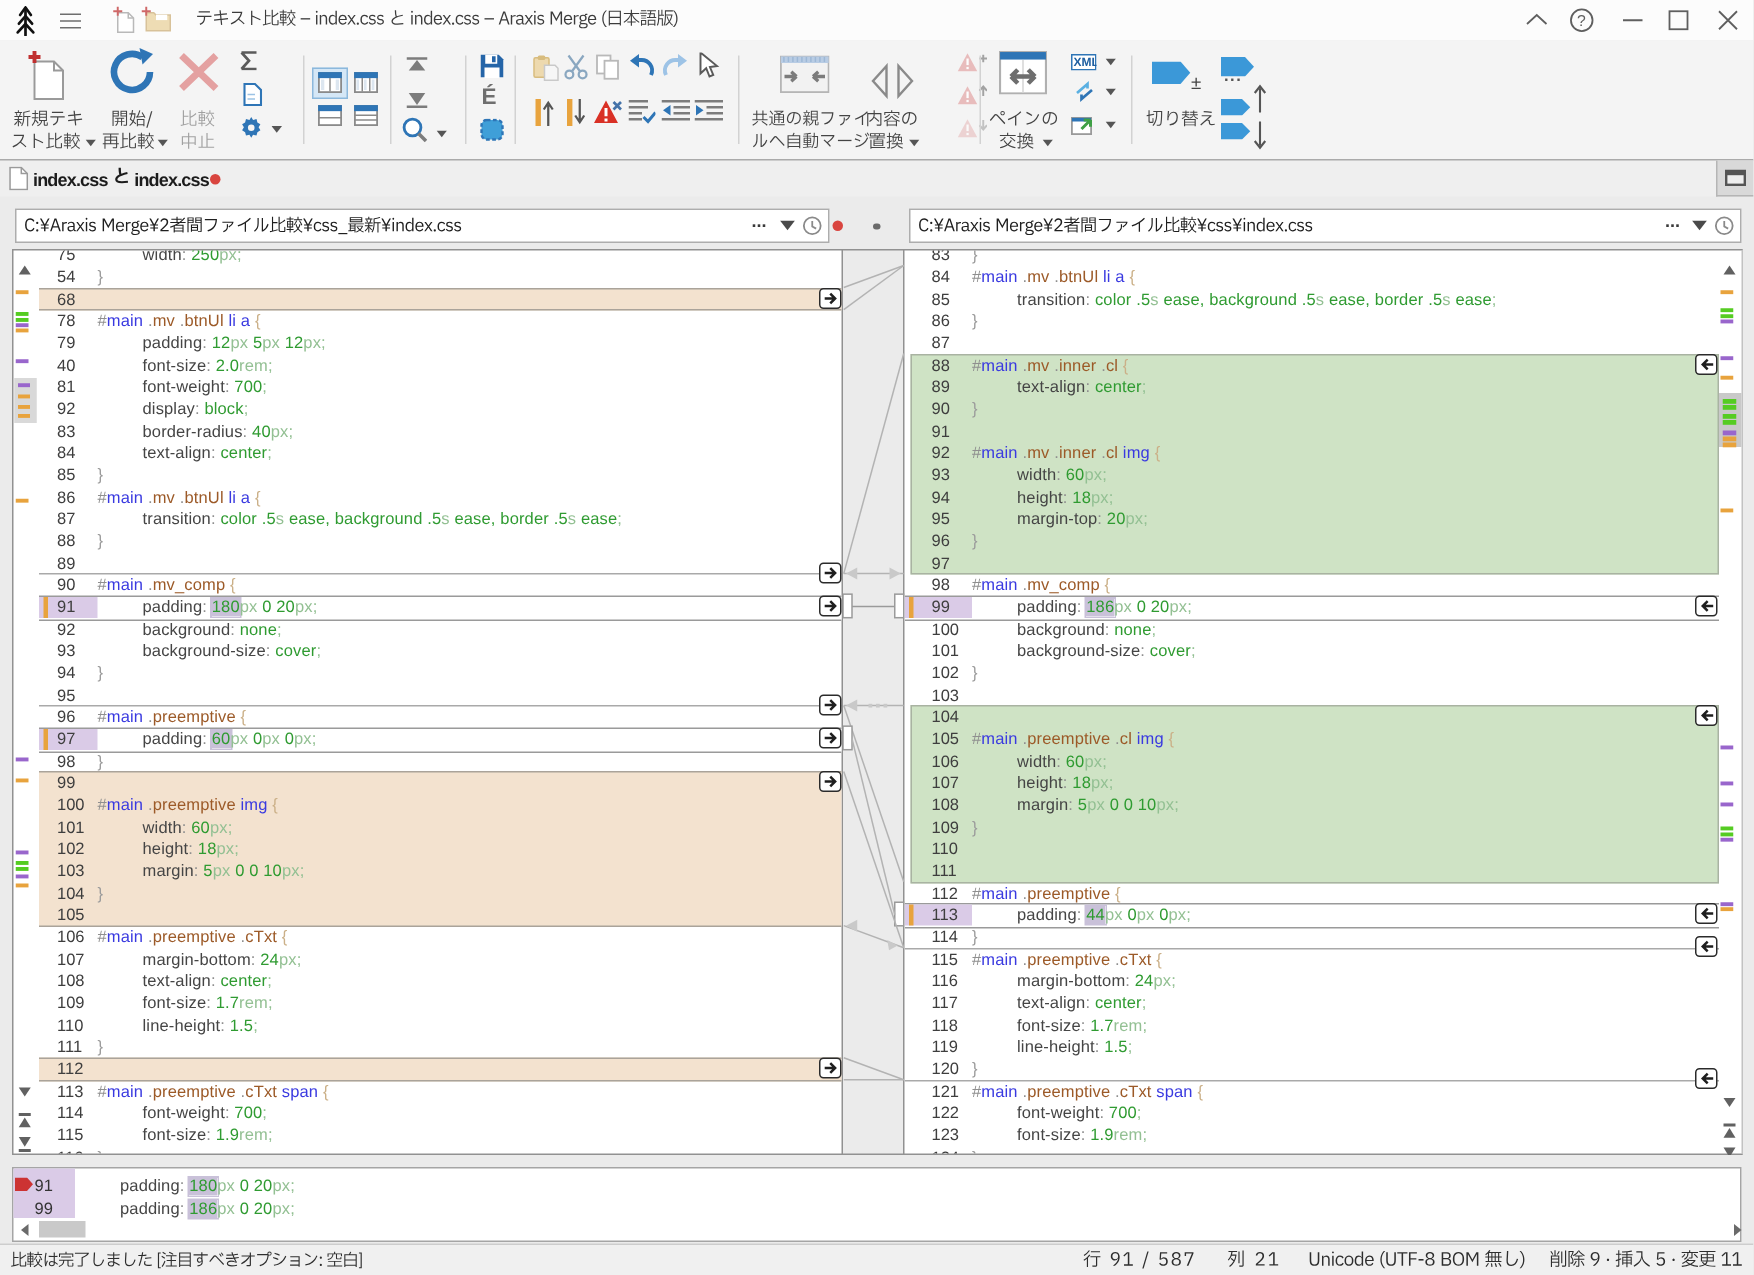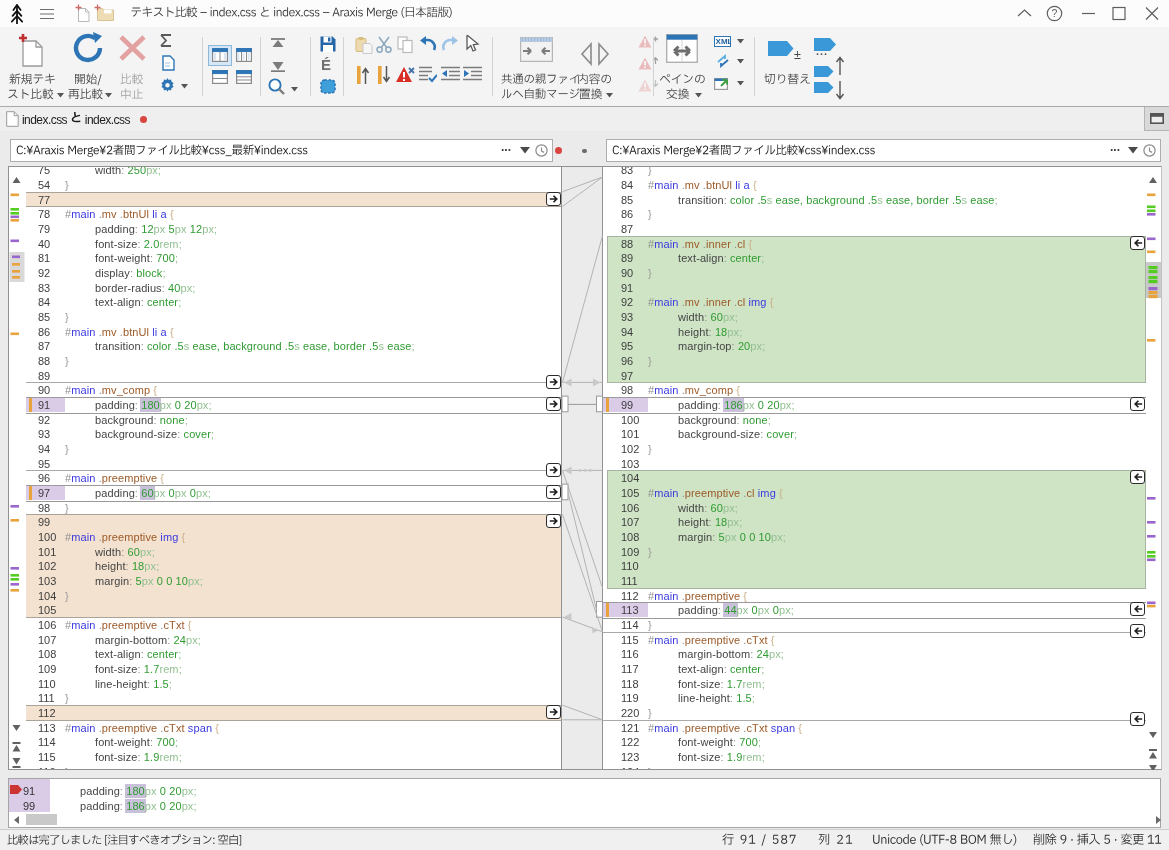--- a/index.html
+++ b/index.html
@@ -438,21 +438,21 @@
     <path d="M0 0 h14 l5.5 5.5 L14 11 H0z" fill="#3b98d8"></path>
   </svg>
 <svg class="icn" style="left:835px;top:80px" width="10" height="20" viewBox="0 0 10 20">
     <path d="M5 1 V17 M1.5 14 L5 18.5 L8.5 14" fill="none" stroke="#555" stroke-width="1.4"></path>
   </svg>
 <div id="tabbar" class="ab"></div>
 <svg class="icn" style="left:6px;top:111px" width="13" height="16" viewBox="0 0 13 16">
     <path d="M0.7 0.7 h7.5 l4 4 v10.6 h-11.5z" fill="#fff" stroke="#9a9a9a"></path>
     <path d="M8.2 0.7 v4 h4" fill="none" stroke="#9a9a9a"></path>
   </svg>
-<div class="ab" style="left:22px;top:111px;font-family:'Liberation Sans',sans-serif;font-size:12px;font-weight:normal;letter-spacing:-0.55px;color:#1c1c1c">index.css <span style="display:inline-block;vertical-align:-3px"><svg width="12.2" height="15.9" style="overflow:visible" viewBox="0 0 1000 1300">
+<div class="ab" style="left:22px;top:111px;font-family:'Liberation Sans',sans-serif;font-size:12px;font-weight:bold;letter-spacing:-0.55px;color:#1c1c1c">index.css <span style="display:inline-block;vertical-align:-3px"><svg width="12.2" height="15.9" style="overflow:visible" viewBox="0 0 1000 1300">
         <g fill="#1c1c1c" transform="translate(0 880) scale(1 -1)">
           <path transform="translate(0 0)" d="M850 -13Q669 -35 515 -35Q323 -35 234 18Q146 72 146 185Q146 257 204 323Q262 389 376 444Q353 506 342 591Q332 676 332 808H458V772Q458 584 488 491Q622 541 805 577L828 466Q642 427 516 380Q390 334 329 285Q268 236 268 189Q268 132 324 106Q380 79 511 79Q669 79 839 105Z"></path>
         </g>
       </svg></span> index.css</div>
 <div class="dot" style="left:139.5px;top:116px;width:7px;height:7px;background:#d9453f"></div>
 <div class="ab" style="left:1144px;top:107px;width:25px;height:24px;background:#d9d9d9;border-left:1px solid #b5b5b5;border-bottom:1px solid #b5b5b5"></div>
 <svg class="icn" style="left:1150px;top:113px" width="14" height="11" viewBox="0 0 14 11">
     <rect x="0.8" y="0.8" width="12.4" height="9.4" fill="#eee" stroke="#555" stroke-width="1.6"></rect>
     <rect x="0.8" y="0.8" width="12.4" height="3" fill="#555"></rect>
   </svg>
@@ -572,21 +572,21 @@
 <div class="sep" style="left:17px;top:215.41px;width:536px"></div>
 <div class="sep" style="left:17px;top:303.43px;width:536px"></div>
 <div class="numpurple" style="left:17px;top:231.08px;width:39px;height:13.67px"></div>
 <div class="otick" style="left:19.5px;top:231.08px;height:13.67px"></div>
 <div class="numpurple" style="left:17px;top:319.10px;width:39px;height:13.67px"></div>
 <div class="otick" style="left:19.5px;top:319.10px;height:13.67px"></div>
 <div class="num" style="left:29px;top:-3.64px">75</div>
 <div class="row" style="left:86.0px;top:-3.64px"><i class="pr">width</i><i class="pu">:</i> <i class="va">250</i><i class="un">px</i><i class="sc">;</i></div>
 <div class="num" style="left:29px;top:11.03px">54</div>
 <div class="row" style="left:56.0px;top:11.03px"><i class="br2">}</i></div>
-<div class="num" style="left:29px;top:25.70px">77</div>
+<div class="num" style="left:29px;top:25.70px">68</div>
 <div class="num" style="left:29px;top:40.37px">78</div>
 <div class="row" style="left:56.0px;top:40.37px"><i class="pu">#</i><i class="bl">main</i> <i class="pu">.</i><i class="cl">mv</i> <i class="pu">.</i><i class="cl">btnUl</i> <i class="bl">li</i> <i class="bl">a</i> <i class="br">{</i></div>
 <div class="num" style="left:29px;top:55.04px">79</div>
 <div class="row" style="left:86.0px;top:55.04px"><i class="pr">padding</i><i class="pu">:</i> <i class="va">12</i><i class="un">px</i> <i class="va">5</i><i class="un">px</i> <i class="va">12</i><i class="un">px</i><i class="sc">;</i></div>
 <div class="num" style="left:29px;top:69.71px">40</div>
 <div class="row" style="left:86.0px;top:69.71px"><i class="pr">font-size</i><i class="pu">:</i> <i class="va">2.0</i><i class="un">rem</i><i class="sc">;</i></div>
 <div class="num" style="left:29px;top:84.38px">81</div>
 <div class="row" style="left:86.0px;top:84.38px"><i class="pr">font-weight</i><i class="pu">:</i> <i class="va">700</i><i class="sc">;</i></div>
 <div class="num" style="left:29px;top:99.05px">92</div>
 <div class="row" style="left:86.0px;top:99.05px"><i class="pr">display</i><i class="pu">:</i> <i class="va">block</i><i class="sc">;</i></div>
@@ -725,21 +725,21 @@
 <div class="num" style="left:18px;top:465.80px">115</div>
 <div class="row" style="left:45.0px;top:465.80px"><i class="pu">#</i><i class="bl">main</i> <i class="pu">.</i><i class="cl">preemptive</i> <i class="pu">.</i><i class="cl">cTxt</i> <i class="br">{</i></div>
 <div class="num" style="left:18px;top:480.47px">116</div>
 <div class="row" style="left:75.0px;top:480.47px"><i class="pr">margin-bottom</i><i class="pu">:</i> <i class="va">24</i><i class="un">px</i><i class="sc">;</i></div>
 <div class="num" style="left:18px;top:495.14px">117</div>
 <div class="row" style="left:75.0px;top:495.14px"><i class="pr">text-align</i><i class="pu">:</i> <i class="va">center</i><i class="sc">;</i></div>
 <div class="num" style="left:18px;top:509.81px">118</div>
 <div class="row" style="left:75.0px;top:509.81px"><i class="pr">font-size</i><i class="pu">:</i> <i class="va">1.7</i><i class="un">rem</i><i class="sc">;</i></div>
 <div class="num" style="left:18px;top:524.48px">119</div>
 <div class="row" style="left:75.0px;top:524.48px"><i class="pr">line-height</i><i class="pu">:</i> <i class="va">1.5</i><i class="sc">;</i></div>
-<div class="num" style="left:18px;top:539.15px">220</div>
+<div class="num" style="left:18px;top:539.15px">120</div>
 <div class="row" style="left:45.0px;top:539.15px"><i class="br2">}</i></div>
 <div class="num" style="left:18px;top:553.82px">121</div>
 <div class="row" style="left:45.0px;top:553.82px"><i class="pu">#</i><i class="bl">main</i> <i class="pu">.</i><i class="cl">preemptive</i> <i class="pu">.</i><i class="cl">cTxt</i> <i class="bl">span</i> <i class="br">{</i></div>
 <div class="num" style="left:18px;top:568.49px">122</div>
 <div class="row" style="left:75.0px;top:568.49px"><i class="pr">font-weight</i><i class="pu">:</i> <i class="va">700</i><i class="sc">;</i></div>
 <div class="num" style="left:18px;top:583.16px">123</div>
 <div class="row" style="left:75.0px;top:583.16px"><i class="pr">font-size</i><i class="pu">:</i> <i class="va">1.9</i><i class="un">rem</i><i class="sc">;</i></div>
 <div class="num" style="left:18px;top:597.83px">124</div>
 <div class="row" style="left:45.0px;top:597.83px"><i class="br2">}</i></div>
 </div>

